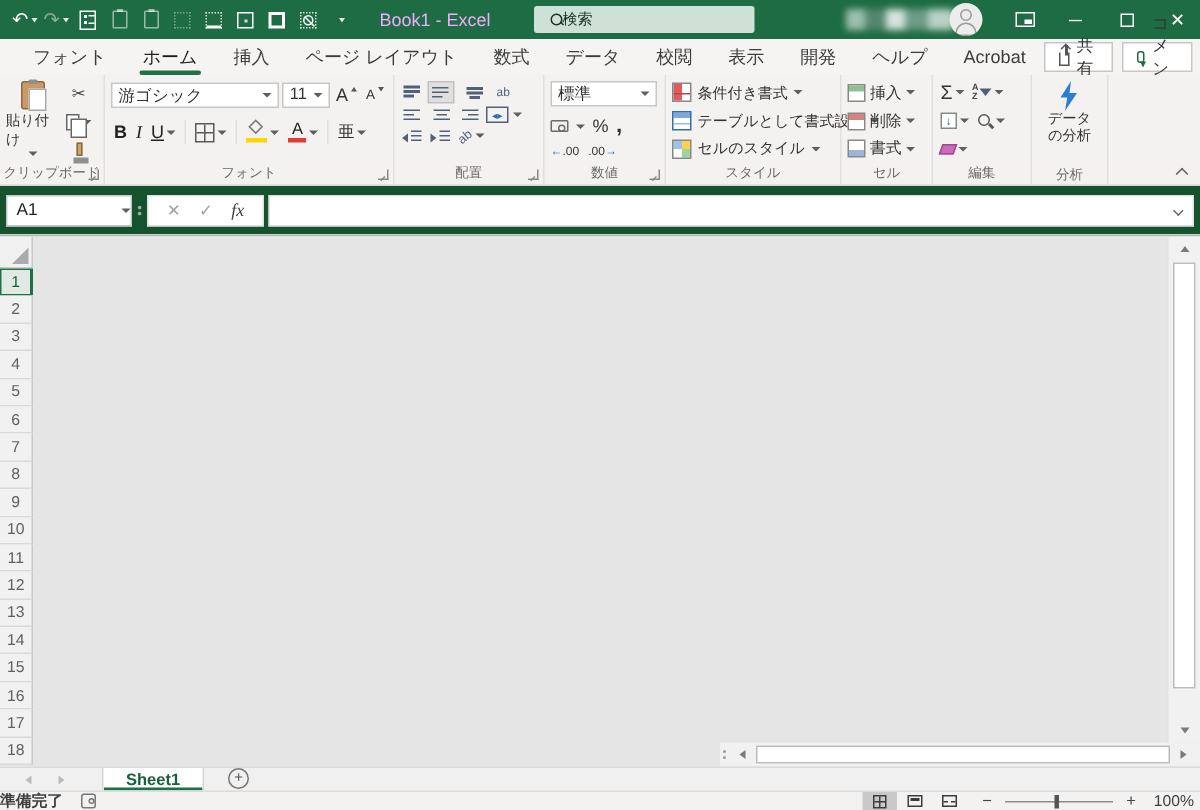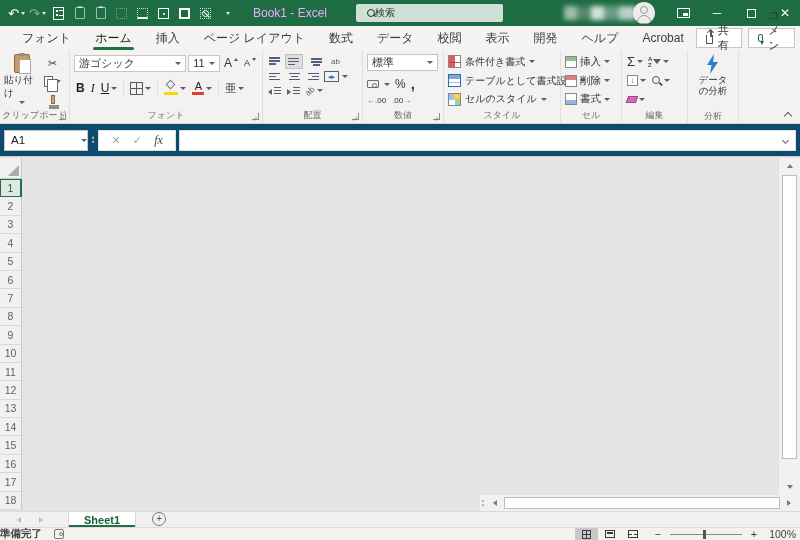--- a/index.html
+++ b/index.html
@@ -157,21 +157,21 @@
   .findic:before{content:"";position:absolute;left:1px;top:1px;width:6px;height:6px;border:1.4px solid #555;border-radius:50%;}
   .findic:after{content:"";position:absolute;left:8px;top:8px;width:3.5px;height:1.5px;background:#555;transform:rotate(45deg);}
   .eraser{width:10px;height:7px;background:#cf6ab8;border:1px solid #a14691;transform:skewX(-20deg);}
 
   
   .g-ana{width:51px;display:flex;flex-direction:column;align-items:center;padding-top:4px;font-size:9.5px;color:#333;line-height:11px;text-align:center;}
   .ribbon-collapse{position:absolute;right:8px;bottom:4px;width:8px;height:8px;}
   .ribbon-collapse:before{content:"";position:absolute;left:1px;top:2px;width:5px;height:5px;border-left:1.4px solid #5f5e5d;border-top:1.4px solid #5f5e5d;transform:rotate(45deg);}
 
   
-  .frbar{position:absolute;top:124px;left:0;right:0;height:33px;background:#0c4a6e;border-bottom:1px solid #cfcfcf;display:flex;align-items:center;padding:0 4px;}
+  .frbar{position:absolute;top:124px;left:0;right:0;height:33px;background:#14532d;border-bottom:1px solid #cfcfcf;display:flex;align-items:center;padding:0 4px;}
   .namebox{width:84px;height:21px;background:#fff;border:1px solid #c6c6c4;display:flex;align-items:center;font-size:11.5px;color:#222;padding-left:6px;gap:4px;}
   .namebox .sp{flex:1;}
   .vdots{width:10px;text-align:center;color:#a8a8a8;font-size:9px;letter-spacing:0;line-height:4px;}
   .fxpanel{width:78px;height:21px;background:#fff;border:1px solid #e0e0e0;display:flex;align-items:center;justify-content:space-around;padding:0 6px;}
   .fxc{color:#a0a0a0;font-size:11px;}
   .fxlbl{font-style:italic;font-family:"Liberation Serif","DejaVu Serif",serif;font-size:12px;color:#444;}
   .frinput{flex:1;height:21px;background:#fff;border:1px solid #e0e0e0;margin-left:3px;position:relative;}
   .frexpand{position:absolute;right:6px;top:7px;width:7px;height:5px;}
   .frexpand:before{content:"";position:absolute;left:1px;top:0;width:4px;height:4px;border-right:1.3px solid #666;border-bottom:1.3px solid #666;transform:rotate(45deg);}
 

